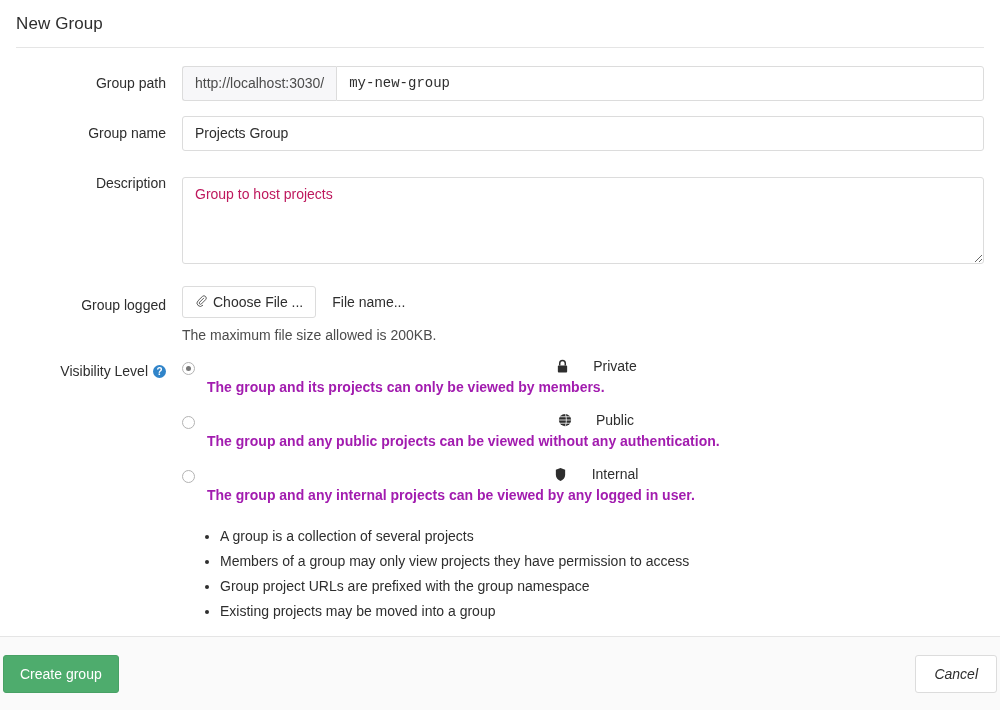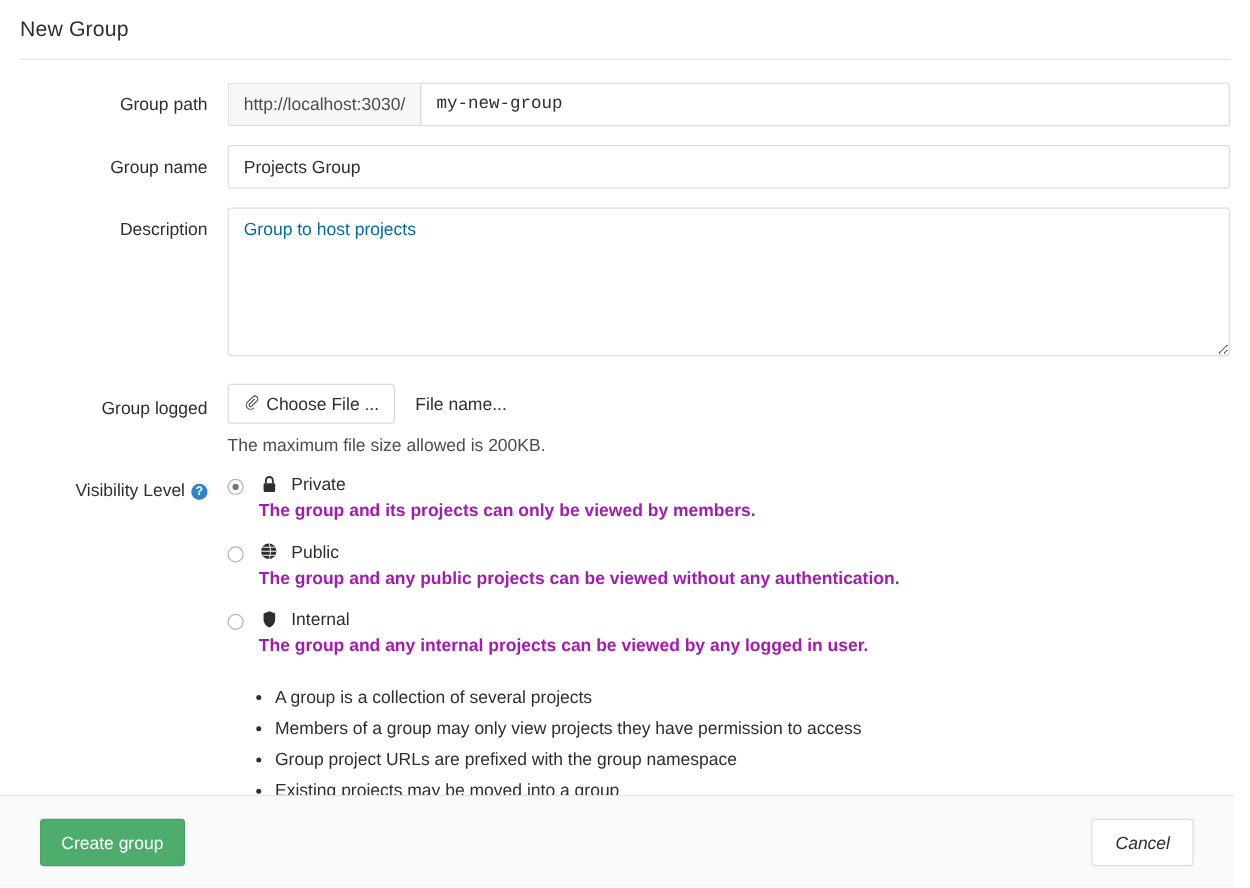--- a/index.html
+++ b/index.html
@@ -85,31 +85,32 @@
     padding: 7px 12px;
     font-size: 14px;
     color: #2e2e2e;
     outline: none;
     line-height: 19px;
     background: #fff;
     font-family: "Liberation Sans", sans-serif;
   }
   textarea.textarea-input {
     width: 100%;
-    height: 119px;
+    height: 87px;
     border: 1px solid #dcdcdc;
     border-radius: 3px;
     padding: 7px 12px;
     font-size: 14px;
-    color: #0369a1;
+    color: #be185d;
     outline: none;
     resize: vertical;
     font-family: "Liberation Sans", sans-serif;
     line-height: 19px;
     background: #fff;
+    margin-top: 11px;
   }
   .avatar-row .form-label { padding-top: 14px; }
   .file-line {
     display: flex;
     align-items: center;
     padding-top: 4px;
   }
   .choose-file-btn {
     display: inline-flex;
     align-items: center;
@@ -163,21 +164,22 @@
     top: 3px;
     width: 5px;
     height: 5px;
     border-radius: 50%;
     background: #777;
   }
   .vis-body { flex: 1; }
   .vis-head {
     display: flex;
     align-items: center;
-    gap: 10px;
+    gap: 23px;
+    justify-content: center;
   }
   .vis-icon {
     width: 16px;
     height: 16px;
     display: inline-flex;
     align-items: center;
     justify-content: center;
   }
   .vis-name {
     font-size: 14px;
@@ -211,29 +213,29 @@
     line-height: 13px;
     text-align: center;
     margin-left: 5px;
     font-weight: bold;
     vertical-align: 1px;
     cursor: pointer;
   }
   .footer {
     position: absolute;
     left: 0;
-    right: 13px;
+    right: 0;
     bottom: 0;
     height: 74px;
     border-top: 1px solid #e5e5e5;
     background: #fafafa;
     display: flex;
     align-items: center;
     justify-content: space-between;
-    padding: 0 32px;
+    padding: 0 3px;
   }
   .btn-create {
     background: #4eac6d;
     border: 1px solid #48a165;
     color: #fff;
     font-size: 14px;
     padding: 9px 16px;
     border-radius: 3px;
     cursor: pointer;
     line-height: 18px;

